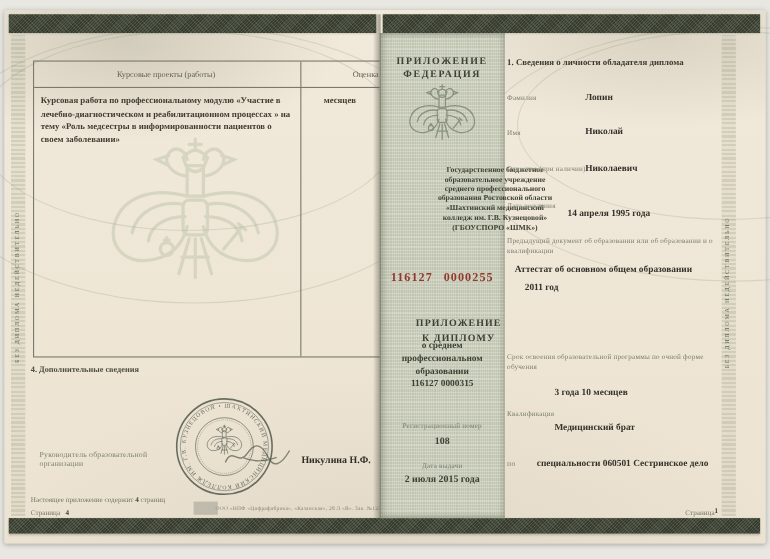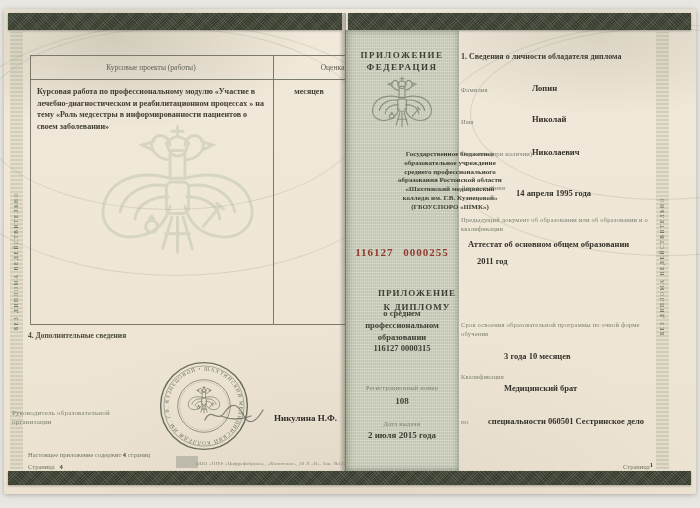--- a/index.html
+++ b/index.html
@@ -95,21 +95,21 @@
     <div class="hsep"></div>
     <div class="vsep"></div>
     <div class="t th ctr" style="left:30px;top:7px;width:180px;">Курсовые проекты (работы)</div>
     <div class="t th ctr" style="left:244px;top:7px;width:69px;padding-left:23px;">Оценка</div>
     <div class="t body-text" style="left:6px;top:30px;width:228px;">Курсовая работа по профессиональному модулю «Участие в лечебно-диагностическом и реабилитационном процессах »  на тему  «Роль медсестры в  информированности  пациентов о своем заболевании»</div>
     <div class="t body-text ctr" style="left:246px;top:30px;width:64px;">месяцев</div>
   </div>
 
   <div class="t" style="left:28px;top:331px;font-size:7.5px;font-weight:bold;color:#4c4e40;">4. Дополнительные сведения</div>
 
-  <div class="t lbl" style="left:12px;top:409px;width:120px;font-size:7px;line-height:9px;">Руководитель образовательной организации</div>
+  <div class="t lbl" style="left:36px;top:409px;width:120px;font-size:7px;line-height:9px;">Руководитель образовательной организации</div>
 
   <svg style="position:absolute;left:158px;top:360px;opacity:.88;" width="92" height="92" viewBox="0 0 140 140">
     <g fill="none" stroke="#575d50">
       <circle cx="70" cy="70" r="66" stroke-width="2.2"></circle>
       <circle cx="70" cy="70" r="61" stroke-width=".8"></circle>
       <circle cx="70" cy="70" r="40" stroke-width="1"></circle>
       <circle cx="70" cy="70" r="37" stroke-width=".6" stroke-dasharray="1.5 1.5"></circle>
     </g>
     <defs>
         <path id="ringPath" d="M70,16 a54,54 0 1,1 -0.01,0"></path>

